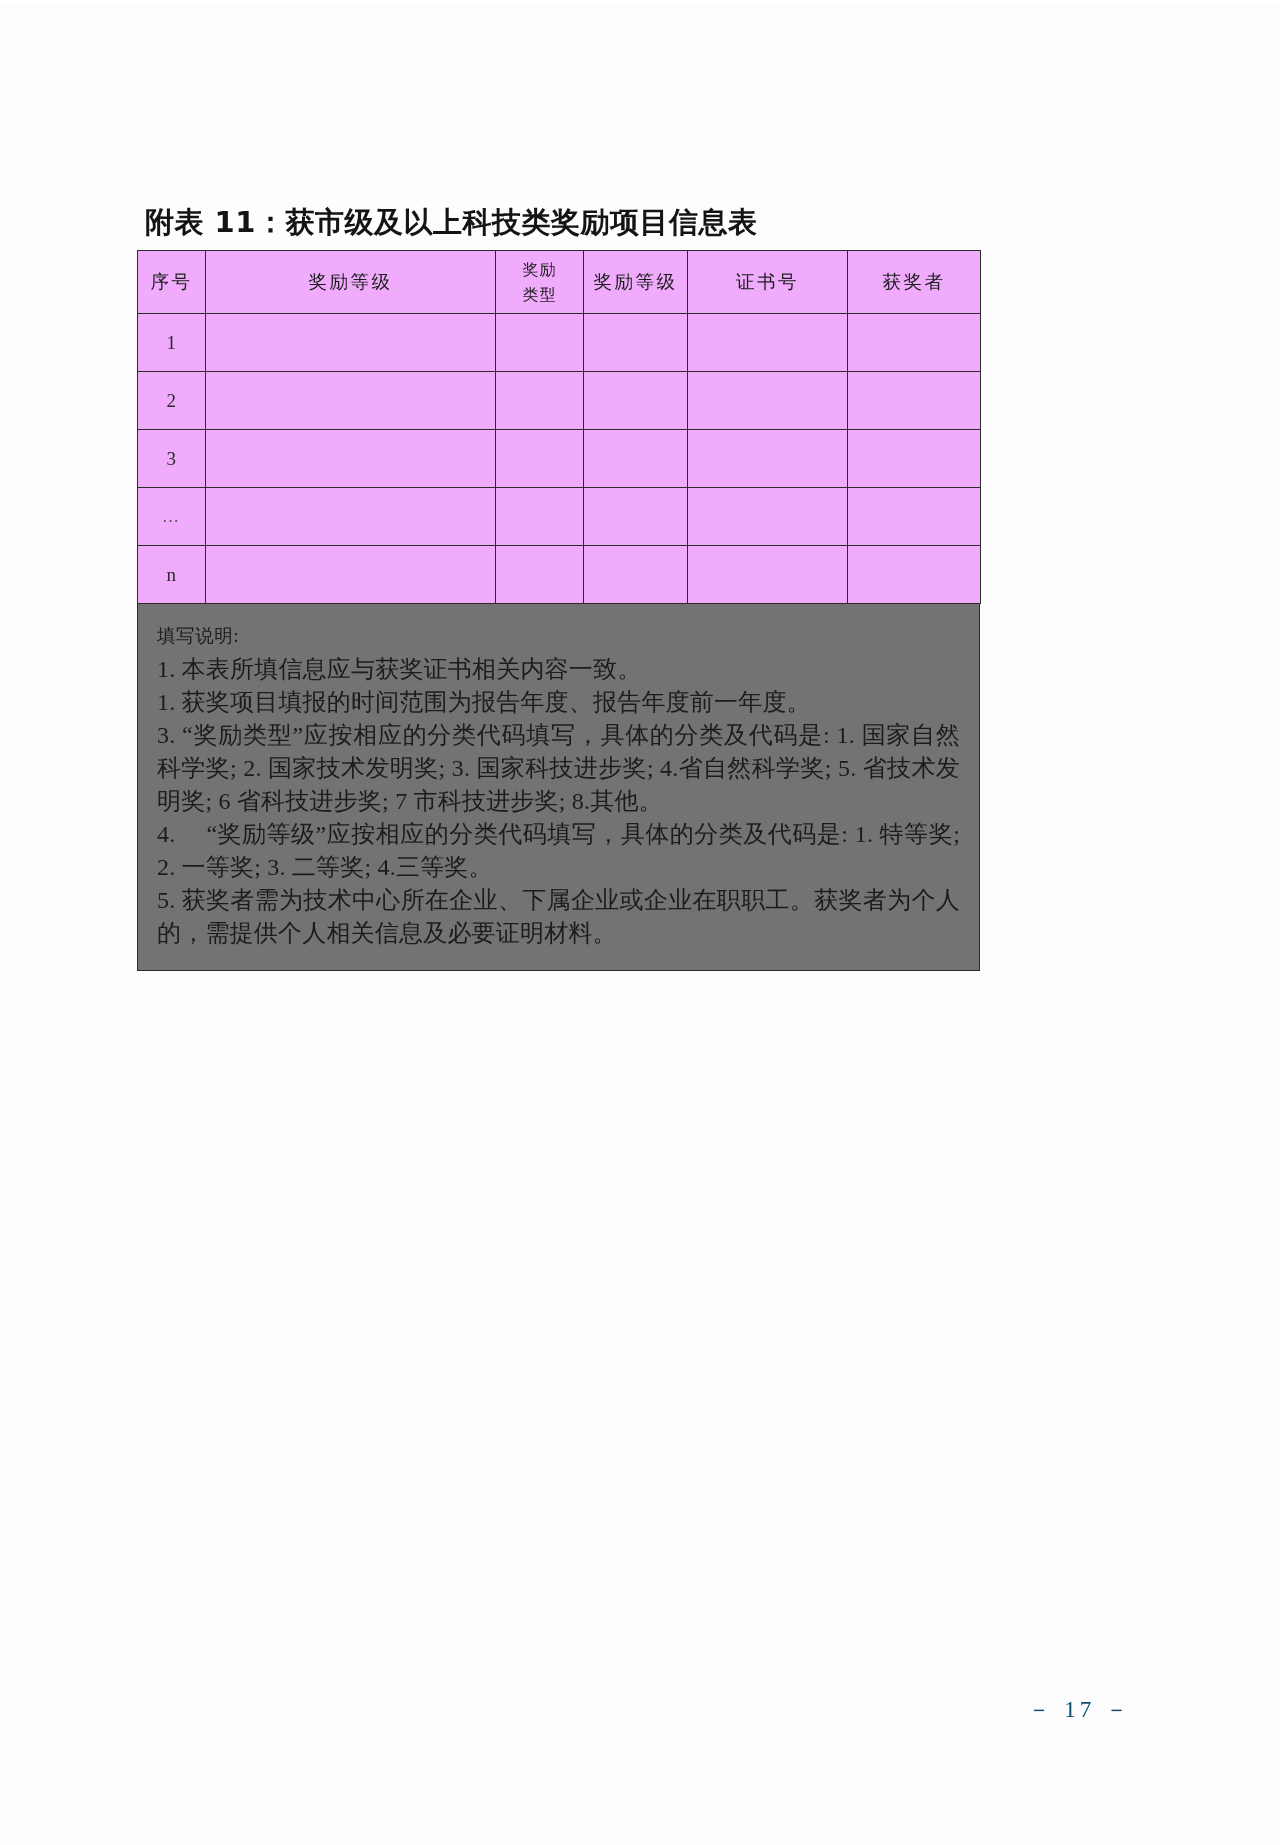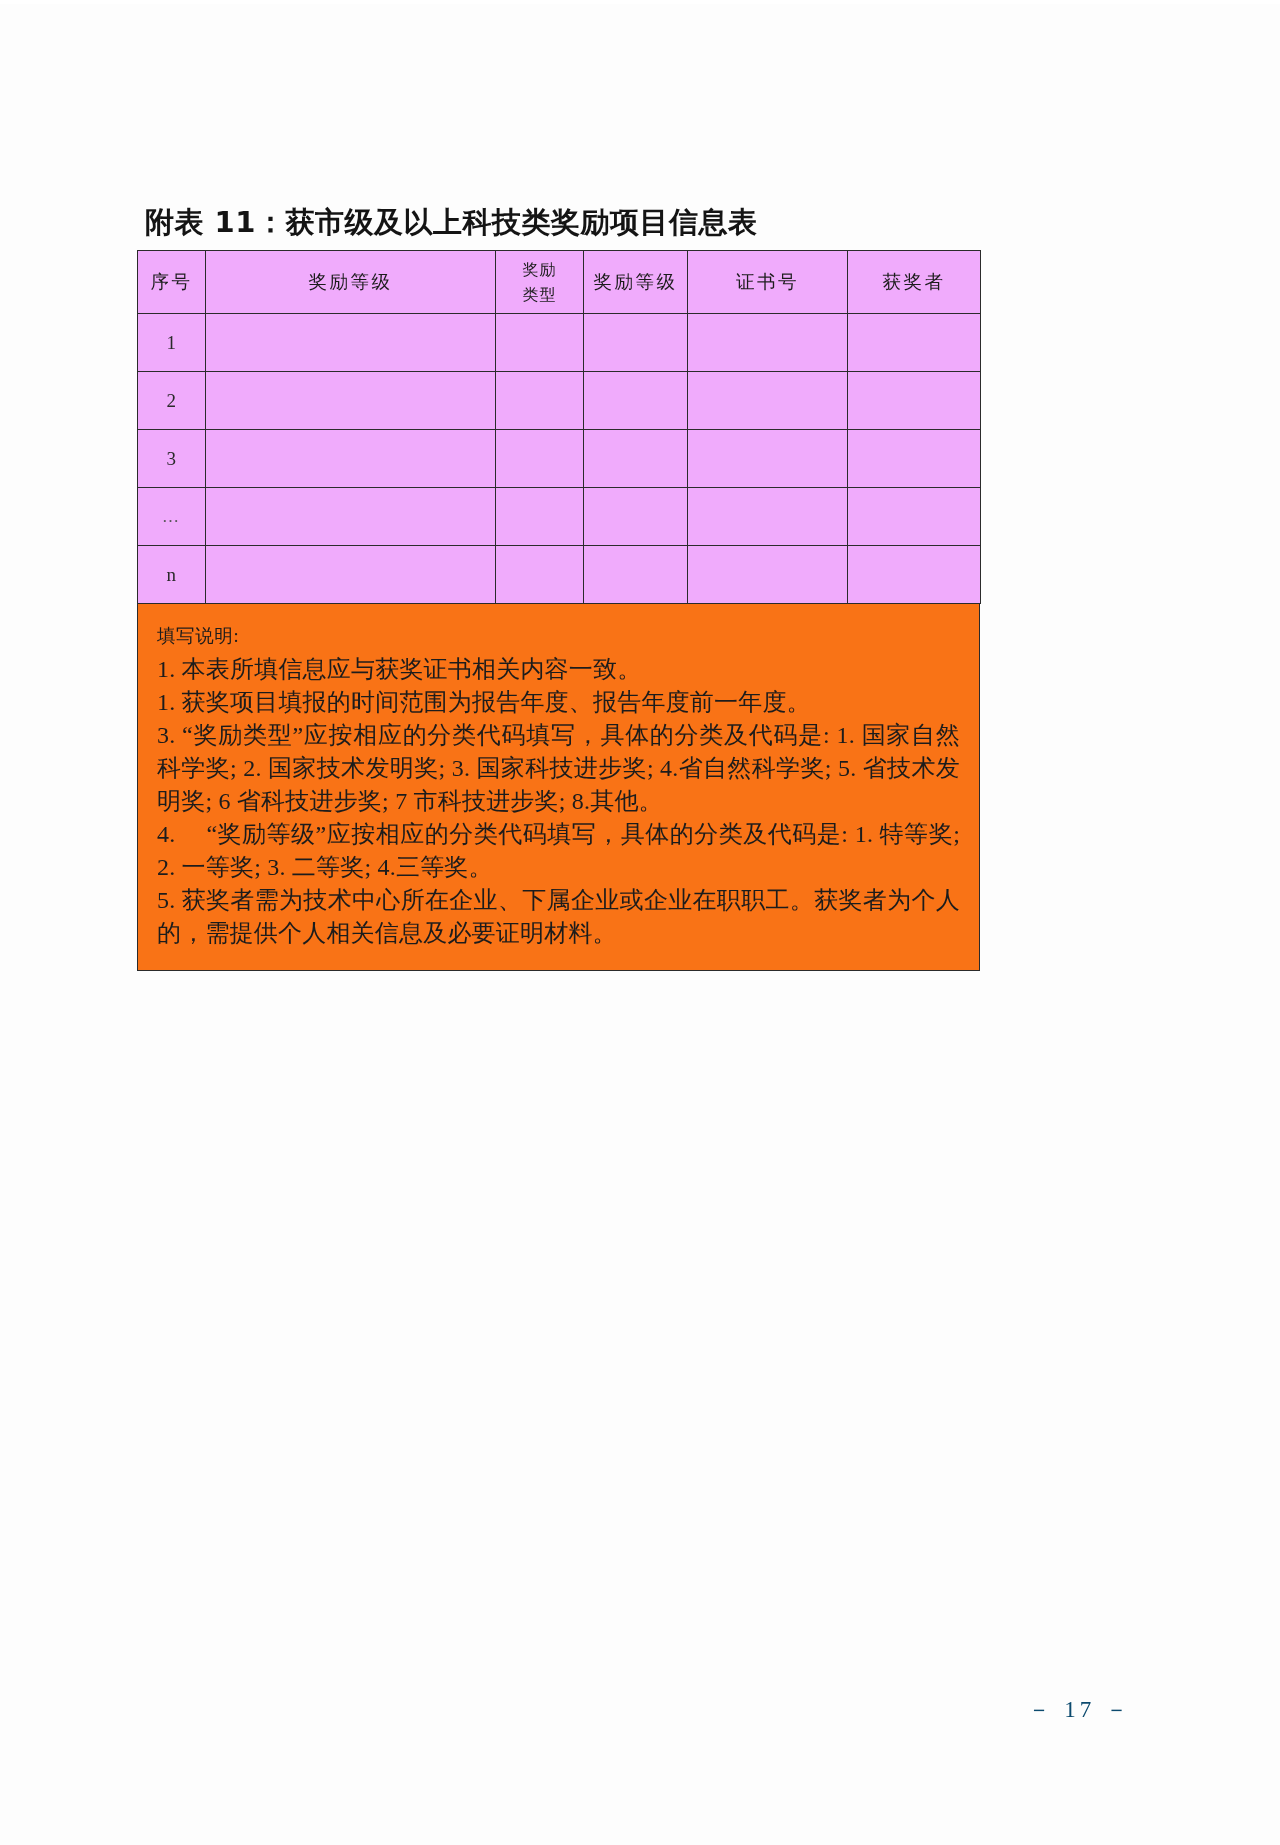--- a/index.html
+++ b/index.html
@@ -90,21 +90,21 @@
   tbody td.rowlabel { color: #2a2a2a; }
   tbody td.ellipsis { font-size: 17px; letter-spacing: 2px; color: #555; }
 
   
   .notes-box {
     width: 843px;
     box-sizing: border-box;
     border: 1.3px solid #2b2b2b;
     border-top: none;
     padding: 16px 19px 20px 19px;
-    background: #f97316;
+    background: #737373;
   }
   .notes-heading {
     font-size: 18.5px;
     line-height: 33px;
     letter-spacing: 0.6px;
     margin: 0 0 0 0;
     color: #1c1c1c;
   }
   .note-line {
     font-size: 24px;

